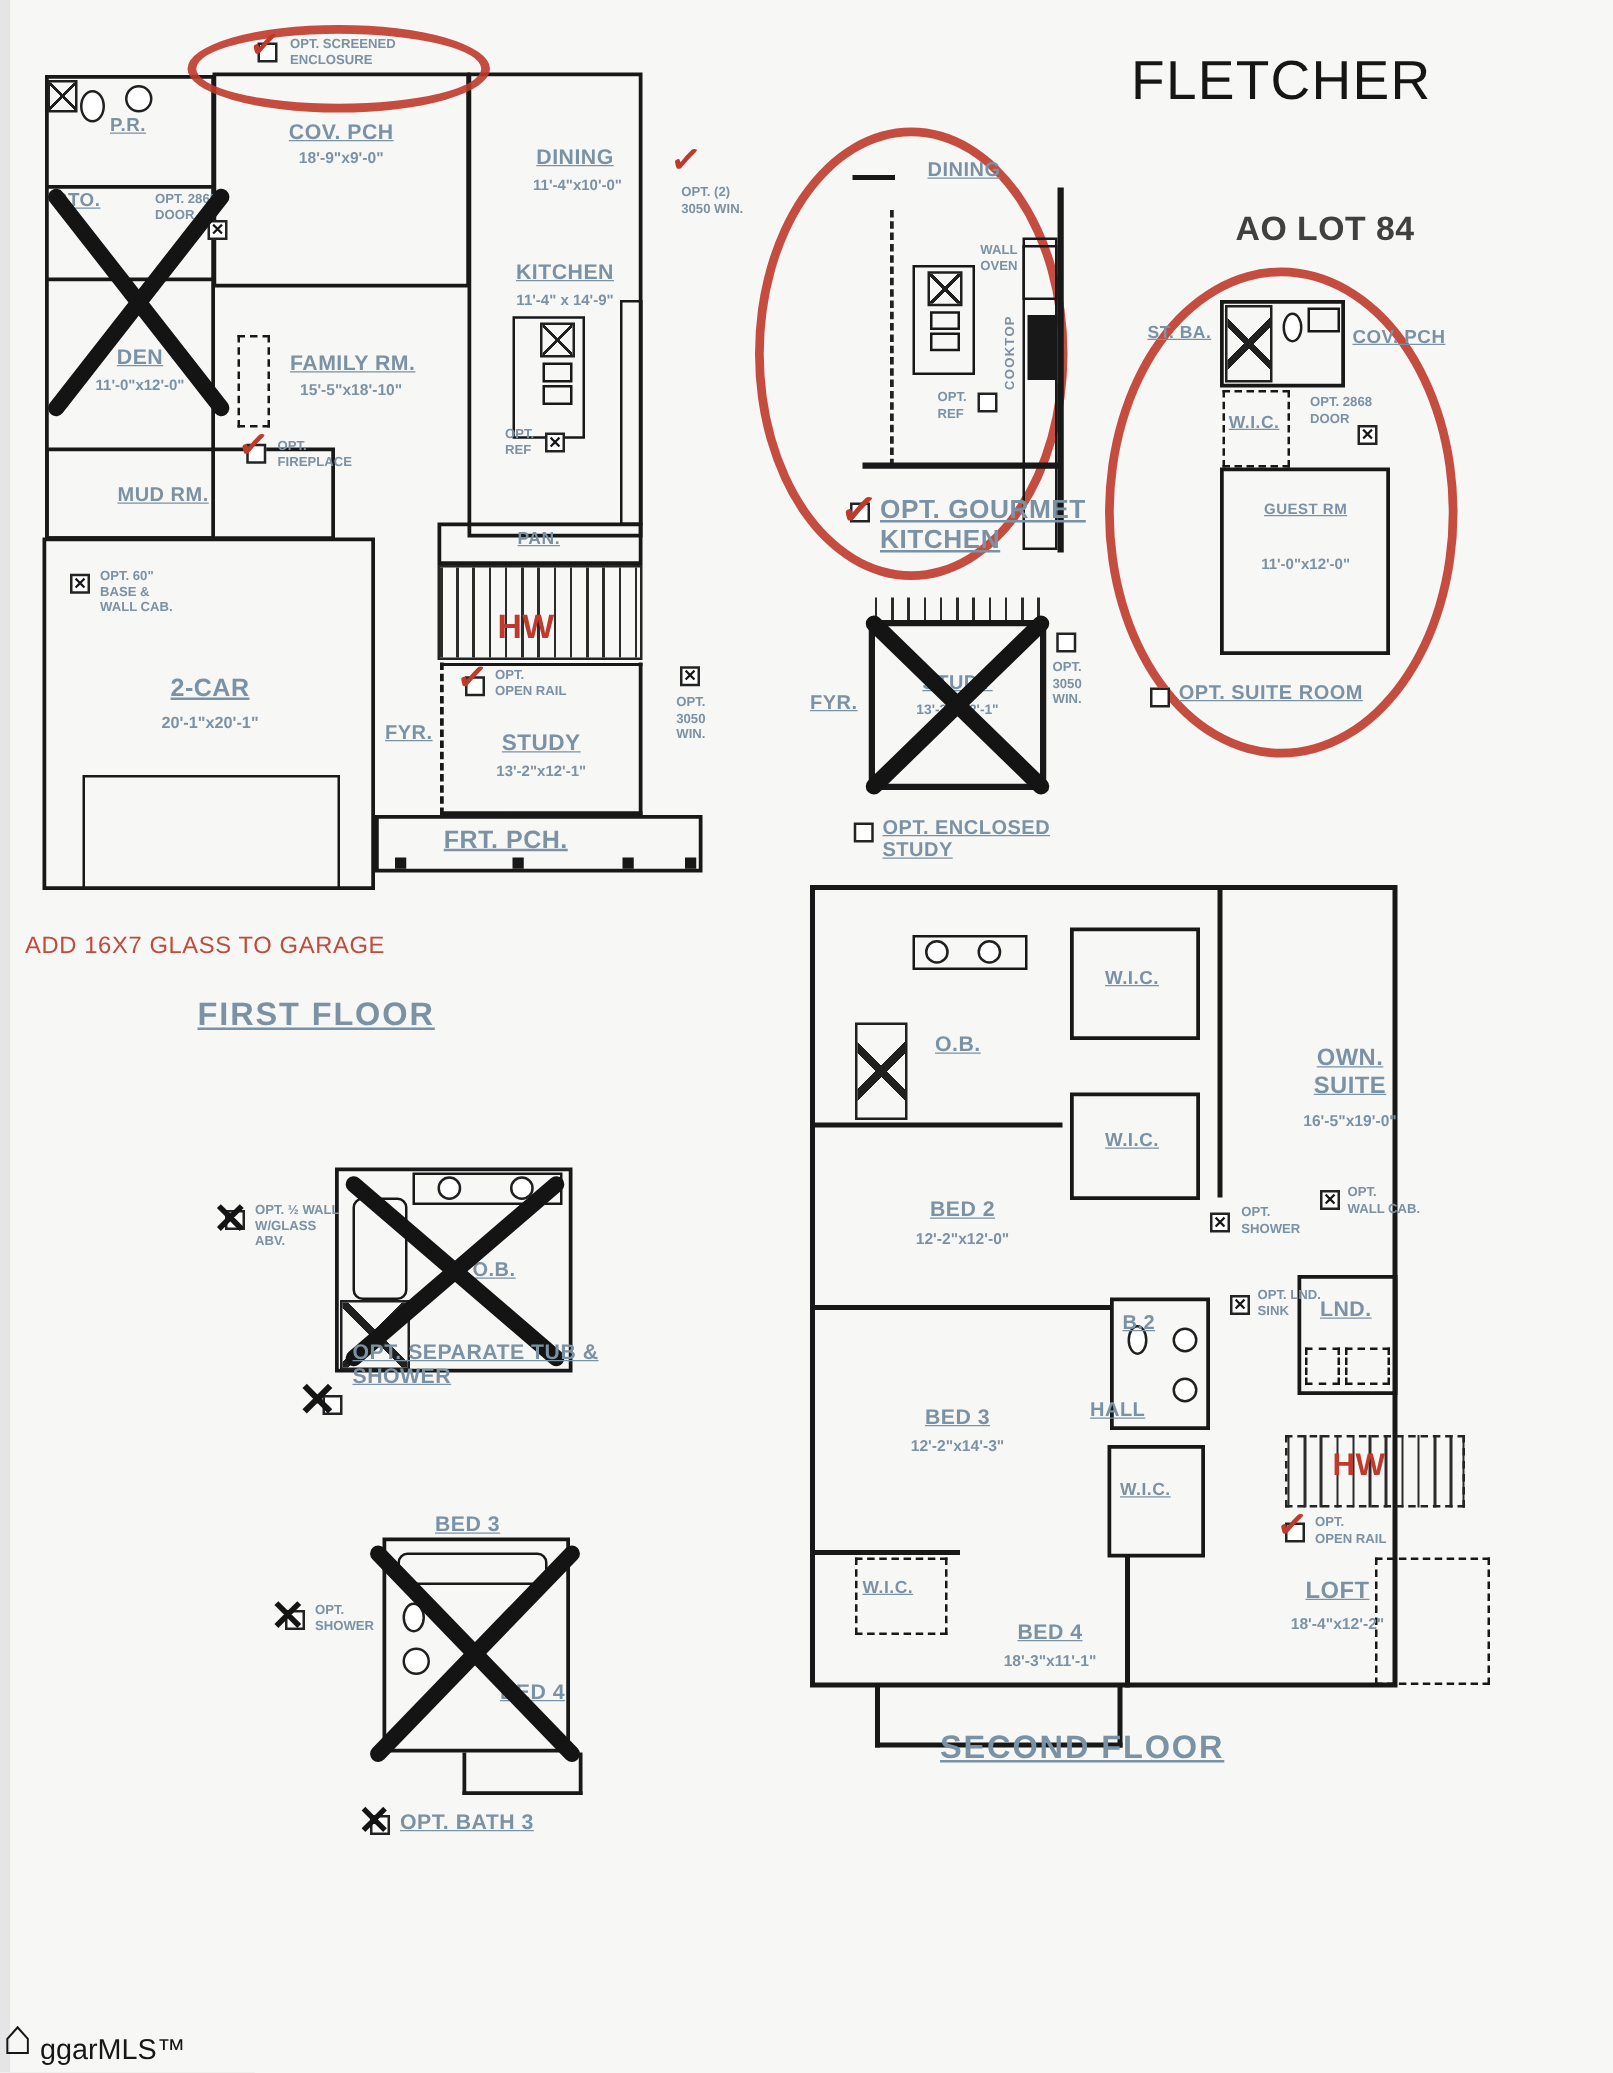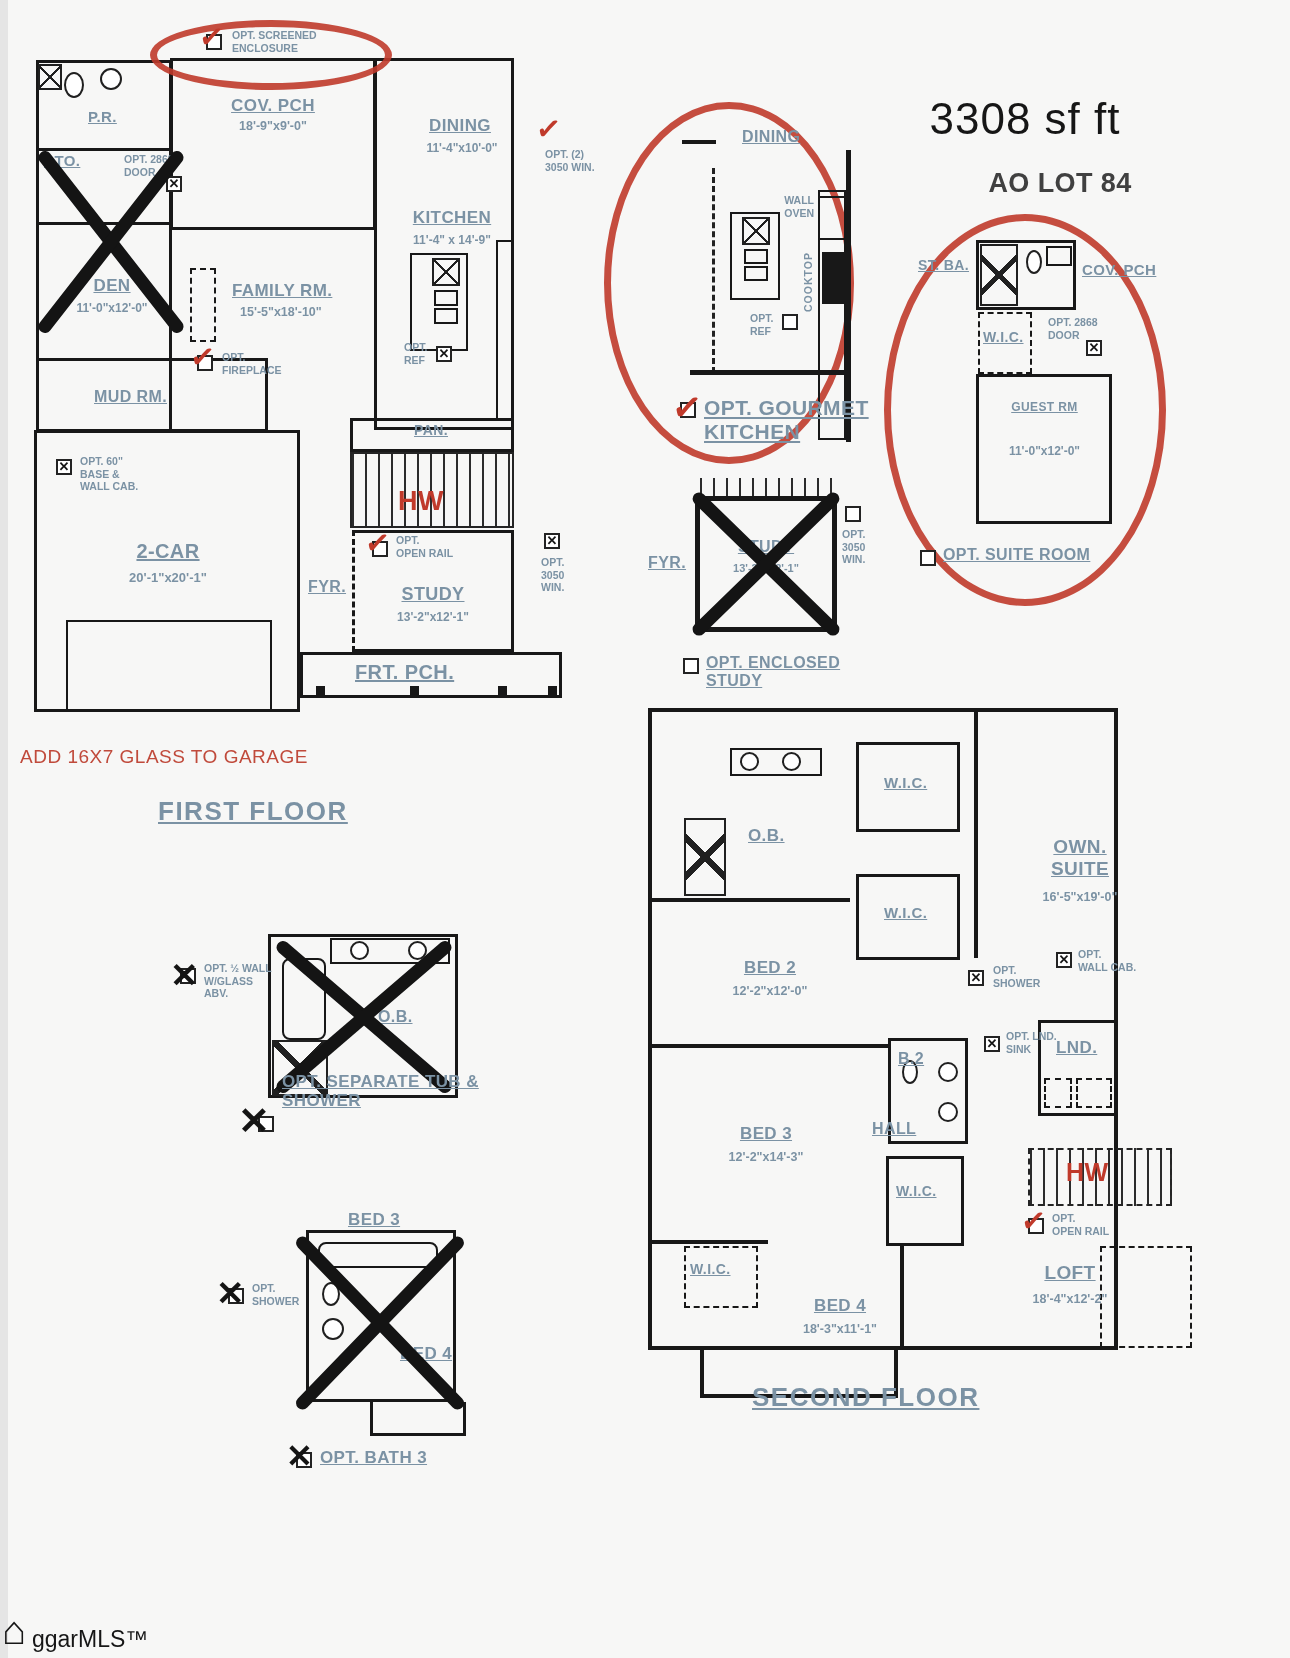--- a/index.html
+++ b/index.html
@@ -37,21 +37,21 @@
         font-weight:700;font-size:10.5px;letter-spacing:1px}
   .head{position:absolute;color:#7b92a4;font-weight:700;font-size:26px;letter-spacing:1.5px;text-decoration:underline}
   .ttl{position:absolute;color:#161616;font-weight:500;font-size:44px;letter-spacing:1px;text-align:center}
 </style>
 </head>
 <body>
 
 <div class="sheet">
   <div class="a" style="left:0;top:0;width:8px;height:1658px;background:#e5e5e5"></div>
 
-  <div class="ttl" style="left:860px;top:94px;width:330px">3308 sf ft</div>
+  <div class="ttl" style="left:860px;top:40px;width:330px">FLETCHER</div>
   <div class="lbl rd ctr" style="left:930px;top:168px;width:260px;font-size:27px;color:#404040">AO LOT 84</div>
 
   <div>
 
     <div class="rm" style="left:170px;top:58px;width:206px;height:172px"></div>
     <div class="rm" style="left:36px;top:60px;width:136px;height:372px"></div>
     <div class="wall" style="left:36px;top:148px;width:136px;height:3px"></div>
     <div class="wall" style="left:36px;top:222px;width:136px;height:3px"></div>
     <div class="rm" style="left:36px;top:358px;width:232px;height:74px"></div>
     <div class="rm" style="left:374px;top:58px;width:140px;height:372px"></div>
@@ -69,21 +69,21 @@
 
     <div class="xf" style="left:38px;top:64px;width:24px;height:26px"></div>
     <div class="circ" style="left:64px;top:72px;width:20px;height:26px"></div>
     <div class="circ" style="left:100px;top:68px;width:22px;height:22px"></div>
     <div class="rm thin" style="left:410px;top:253px;width:58px;height:98px"></div>
     <div class="xf" style="left:432px;top:258px;width:28px;height:28px"></div>
     <div class="rm thin" style="left:434px;top:290px;width:24px;height:16px"></div>
     <div class="rm thin" style="left:434px;top:308px;width:24px;height:16px"></div>
     <div class="rm thin" style="left:496px;top:240px;width:18px;height:180px"></div>
 
-    <div class="lbl u" style="left:88px;top:108px;font-size:15px">P.R.</div>
+    <div class="lbl u" style="left:88px;top:92px;font-size:15px">P.R.</div>
     <div class="lbl u" style="left:44px;top:152px;font-size:15px">STO.</div>
     <div class="lbl u ctr" style="left:208px;top:96px;width:130px;font-size:17px">COV. PCH</div>
     <div class="dm ctr" style="left:208px;top:119px;width:130px;font-size:12.5px;text-align:center">18'-9"x9'-0"</div>
     <div class="lbl u ctr" style="left:410px;top:116px;width:100px;font-size:17px">DINING</div>
     <div class="dm" style="left:407px;top:141px;width:110px;font-size:12px;text-align:center">11'-4"x10'-0"</div>
     <div class="lbl u ctr" style="left:398px;top:208px;width:108px;font-size:17px">KITCHEN</div>
     <div class="dm" style="left:394px;top:233px;width:116px;font-size:12px;text-align:center">11'-4" x 14'-9"</div>
     <div class="lbl u ctr" style="left:80px;top:276px;width:64px;font-size:17px">DEN</div>
     <div class="dm" style="left:58px;top:301px;width:108px;font-size:12px;text-align:center">11'-0"x12'-0"</div>
     <div class="lbl u" style="left:232px;top:281px;font-size:17px">FAMILY RM.</div>

